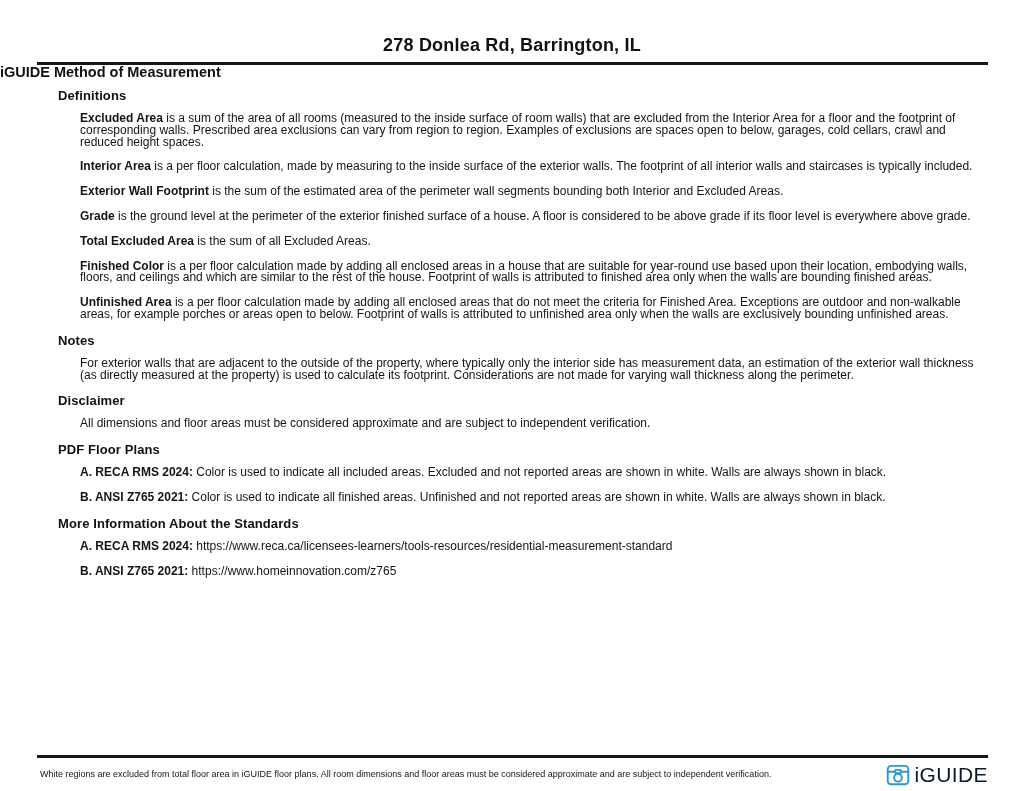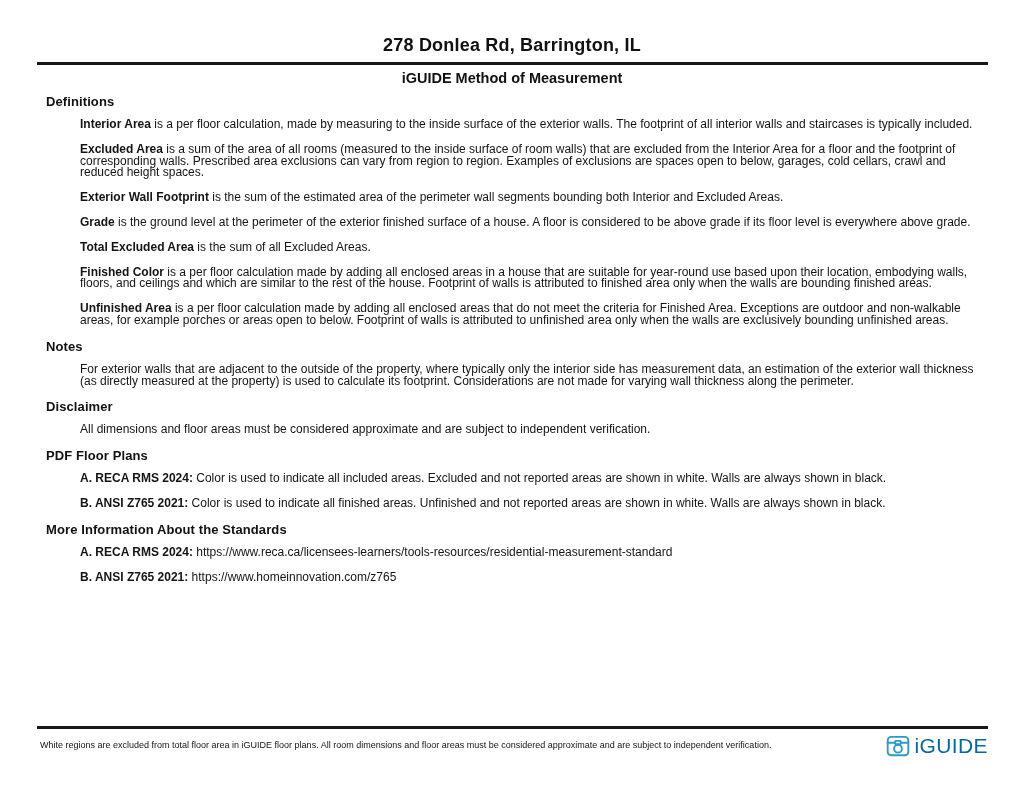--- a/index.html
+++ b/index.html
@@ -11,36 +11,36 @@
     overflow:hidden;
   }
   .page { position:relative; width:1024px; height:617px; background:#fff; }
 
   .title {
     text-align:center; font-size:18px; font-weight:700;
     padding-top:34px; line-height:22px; letter-spacing:.2px; color:#111;
   }
   .top-rule { height:3px; background:#171717; margin:6px 36px 0 37px; }
   .subtitle {
-    text-align:center; font-size:14.5px; font-weight:700;
-    margin-top:6px; line-height:15px; color:#111;
+    font-size:14.5px; font-weight:700;
+    line-height:15px; color:#111;
   }
 
   main { margin:9px 44px 0 42px; }
   .sec-heading {
     font-size:13px; font-weight:700; color:#111;
-    margin:0 0 11px 4px; line-height:13px; letter-spacing:.1px;
+    margin:0 0 11px 16px; line-height:13px; letter-spacing:.1px;
   }
   .def {
     font-size:12px; line-height:11.8px;
     margin:0 0 13px 38px; color:#141414;
   }
   .def b { font-weight:700; }
 
-  footer { position:absolute; left:37px; right:36px; top:726px; }
+  footer { position:absolute; left:37px; right:36px; top:755px; }
   .footer-rule { height:3px; background:#171717; }
   .footer-row {
     display:flex; justify-content:space-between; align-items:flex-start;
     padding-top:4px;
   }
   .footer-note { font-size:9px; line-height:10px; padding-top:7px; padding-left:3px; color:#141414; }
   .logo { display:flex; align-items:center; gap:4px; margin-top:1px; }
   .logo svg { width:24px; height:24px; display:block; }
   .logo-text { font-size:21px; line-height:24px; letter-spacing:.4px; font-weight:400; }
 </style>
@@ -52,22 +52,22 @@
   <header>
     <h1 class="title">278 Donlea Rd, Barrington, IL</h1>
     <div class="top-rule"></div>
     <h2 class="subtitle">iGUIDE Method of Measurement</h2>
   </header>
 
   <main>
 
     <section>
       <h3 class="sec-heading">Definitions</h3>
+      <p class="def"><b>Excluded Area</b><span> is a sum of the area of all rooms (measured to the inside surface of room walls) that are excluded from the Interior Area for a floor and the footprint of corresponding walls. Prescribed area exclusions can vary from region to region. Examples of exclusions are spaces open to below, garages, cold cellars, crawl and reduced height spaces.</span></p>
       <p class="def"><b>Interior Area</b><span> is a per floor calculation, made by measuring to the inside surface of the exterior walls. The footprint of all interior walls and staircases is typically included.</span></p>
-      <p class="def"><b>Excluded Area</b><span> is a sum of the area of all rooms (measured to the inside surface of room walls) that are excluded from the Interior Area for a floor and the footprint of corresponding walls. Prescribed area exclusions can vary from region to region. Examples of exclusions are spaces open to below, garages, cold cellars, crawl and reduced height spaces.</span></p>
       <p class="def"><b>Exterior Wall Footprint</b><span> is the sum of the estimated area of the perimeter wall segments bounding both Interior and Excluded Areas.</span></p>
       <p class="def"><b>Grade</b><span> is the ground level at the perimeter of the exterior finished surface of a house. A floor is considered to be above grade if its floor level is everywhere above grade.</span></p>
       <p class="def"><b>Total Excluded Area</b><span> is the sum of all Excluded Areas.</span></p>
       <p class="def"><b>Finished Color</b><span> is a per floor calculation made by adding all enclosed areas in a house that are suitable for year-round use based upon their location, embodying walls, floors, and ceilings and which are similar to the rest of the house. Footprint of walls is attributed to finished area only when the walls are bounding finished areas.</span></p>
       <p class="def"><b>Unfinished Area</b><span> is a per floor calculation made by adding all enclosed areas that do not meet the criteria for Finished Area. Exceptions are outdoor and non-walkable areas, for example porches or areas open to below. Footprint of walls is attributed to unfinished area only when the walls are exclusively bounding unfinished areas.</span></p>
     </section>
 
     <section>
       <h3 class="sec-heading">Notes</h3>
       <p class="def"><b></b><span>For exterior walls that are adjacent to the outside of the property, where typically only the interior side has measurement data, an estimation of the exterior wall thickness (as directly measured at the property) is used to calculate its footprint. Considerations are not made for varying wall thickness along the perimeter.</span></p>
@@ -89,21 +89,21 @@
       <p class="def"><b>A. RECA RMS 2024:</b><span> https://www.reca.ca/licensees-learners/tools-resources/residential-measurement-standard</span></p>
       <p class="def"><b>B. ANSI Z765 2021:</b><span> https://www.homeinnovation.com/z765</span></p>
     </section>
 
   </main>
 
   <footer>
     <div class="footer-rule"></div>
     <div class="footer-row">
       <p class="footer-note">White regions are excluded from total floor area in iGUIDE floor plans. All room dimensions and floor areas must be considered approximate and are subject to independent verification.</p>
-      <div class="logo" id="logo" style="color: #0369a1;">
+      <div class="logo" id="logo" style="color: #0f172a;">
         <svg viewBox="0 0 24 24" fill="none" stroke="#2D9AC8" stroke-width="1.9" stroke-linecap="round" stroke-linejoin="round">
           <rect x="1.7" y="2.9" width="20.6" height="18.4" rx="3.4"></rect>
           <path d="M1.7 8.7 H9.2"></path>
           <path d="M14.8 8.7 H22.3"></path>
           <rect x="9.2" y="6.9" width="5.6" height="3.4" rx="0.7"></rect>
           <circle cx="12" cy="14.7" r="3.9"></circle>
         </svg>
         <span class="logo-text">iGUIDE</span>
       </div>
     </div>

